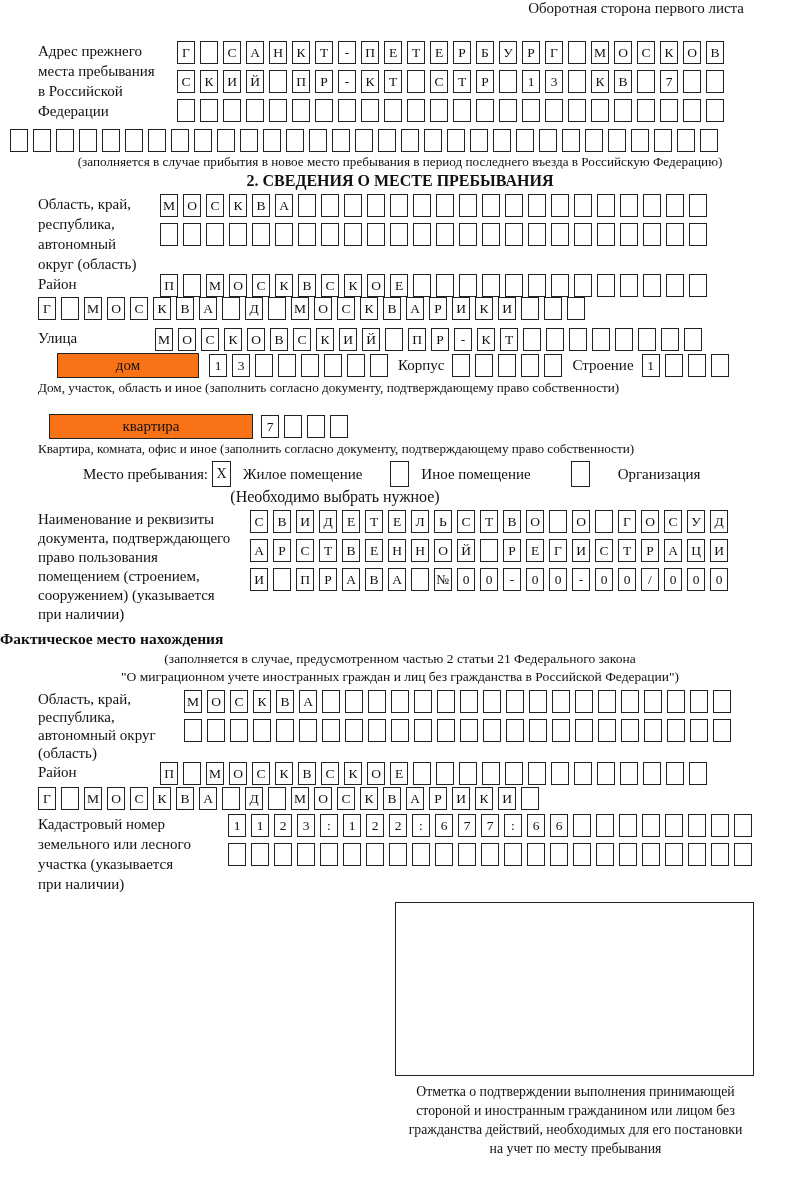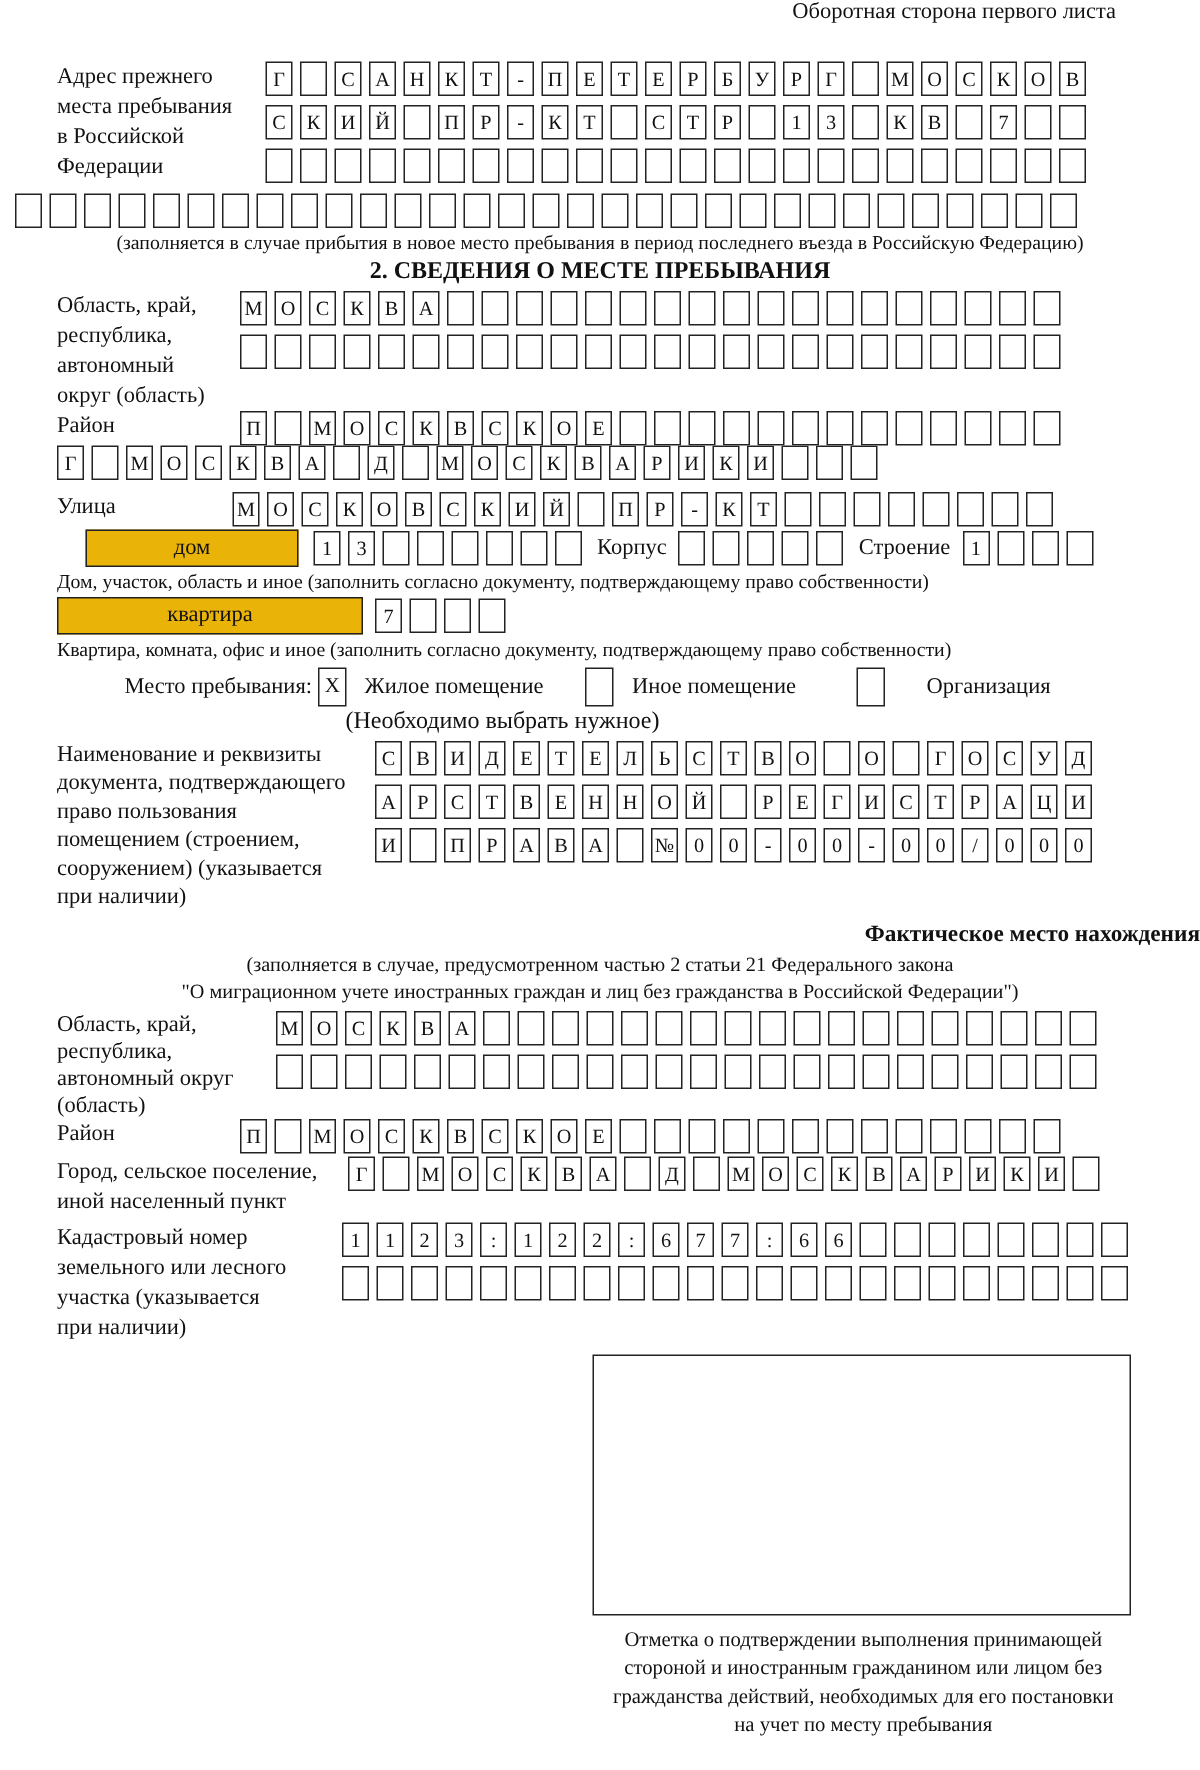--- a/index.html
+++ b/index.html
@@ -13,29 +13,29 @@
   .w212{width:212px}.w146{width:146px}.w194{width:194px}.w190{width:190px}
   .rows .cellrow{margin-bottom:6px;}
   .cellrow{display:flex;gap:5px;flex:0 0 auto;}
   .cell{width:16px;height:21px;border:1.5px solid #222;display:flex;
         align-items:center;justify-content:center;font-size:13.5px;line-height:1;
         flex:0 0 auto;background:#fff;}
   .fullrow{padding-left:10px;margin-top:1px;}
   .cnote{text-align:center;font-size:13.2px;line-height:16px;margin-top:2px;}
   .lnote{padding-left:38px;font-size:13.2px;line-height:16px;margin-top:2px;}
   .title2{text-align:center;font-weight:bold;font-size:16px;margin-top:2px;margin-bottom:4px;}
-  .title3{text-align:right;font-weight:bold;font-size:15.5px;margin-top:6px;}
+  .title3{text-align:left;font-weight:bold;font-size:15.5px;margin-top:6px;}
   .notes3{text-align:center;font-size:13.5px;line-height:18px;white-space:pre-line;margin-top:2px;}
   .houserow{display:flex;align-items:center;padding-left:57px;margin-top:2px;}
   .namedbox{border:1.5px solid #222;height:23px;display:flex;align-items:center;
-            justify-content:center;font-size:15px;flex:0 0 auto;background:#eab308;}
+            justify-content:center;font-size:15px;flex:0 0 auto;background:#f97316;}
   .domw{width:140px;margin-right:10px;}
   .kvw{width:202px;margin-right:8px;}
   .inlbl{font-size:15px;margin:0 8px 0 10px;flex:0 0 auto;}
-  .aptrow{display:flex;align-items:center;padding-left:38px;margin-top:2px;}
+  .aptrow{display:flex;align-items:center;padding-left:49px;margin-top:18px;}
   .stayrow{display:flex;align-items:center;padding-left:39px;margin-top:4px;font-size:15px;margin-left:44px;}
   .ckbox{width:17px;height:24px;border:1.5px solid #222;display:flex;align-items:center;
          justify-content:center;font-size:14px;flex:0 0 auto;background:#fff;}
   .mk{margin-left:4px;}
   .optlbl{margin-left:12px;}
   .b2{margin-left:28px;}
   .b3{margin-left:40px;}
   .o3{margin-left:28px;}
   .staynote{width:670px;text-align:center;font-size:16px;margin-top:1px;}
   .mt4{margin-top:4px}.mt2{margin-top:2px}
@@ -546,22 +546,20 @@
       <span class="cell"></span>
       <span class="cell"></span>
       <span class="cell"></span>
       <span class="cell"></span>
       <span class="cell"></span>
       <span class="cell"></span>
     </div>
 </div>
 
 <div class="frow indent38 mt2">
-  <div class="flabel w194">Город, сельское поселение,
-иной населенный пункт</div>
   <div class="cellrow">
       <span class="cell">Г</span>
       <span class="cell"></span>
       <span class="cell">М</span>
       <span class="cell">О</span>
       <span class="cell">С</span>
       <span class="cell">К</span>
       <span class="cell">В</span>
       <span class="cell">А</span>
       <span class="cell"></span>

